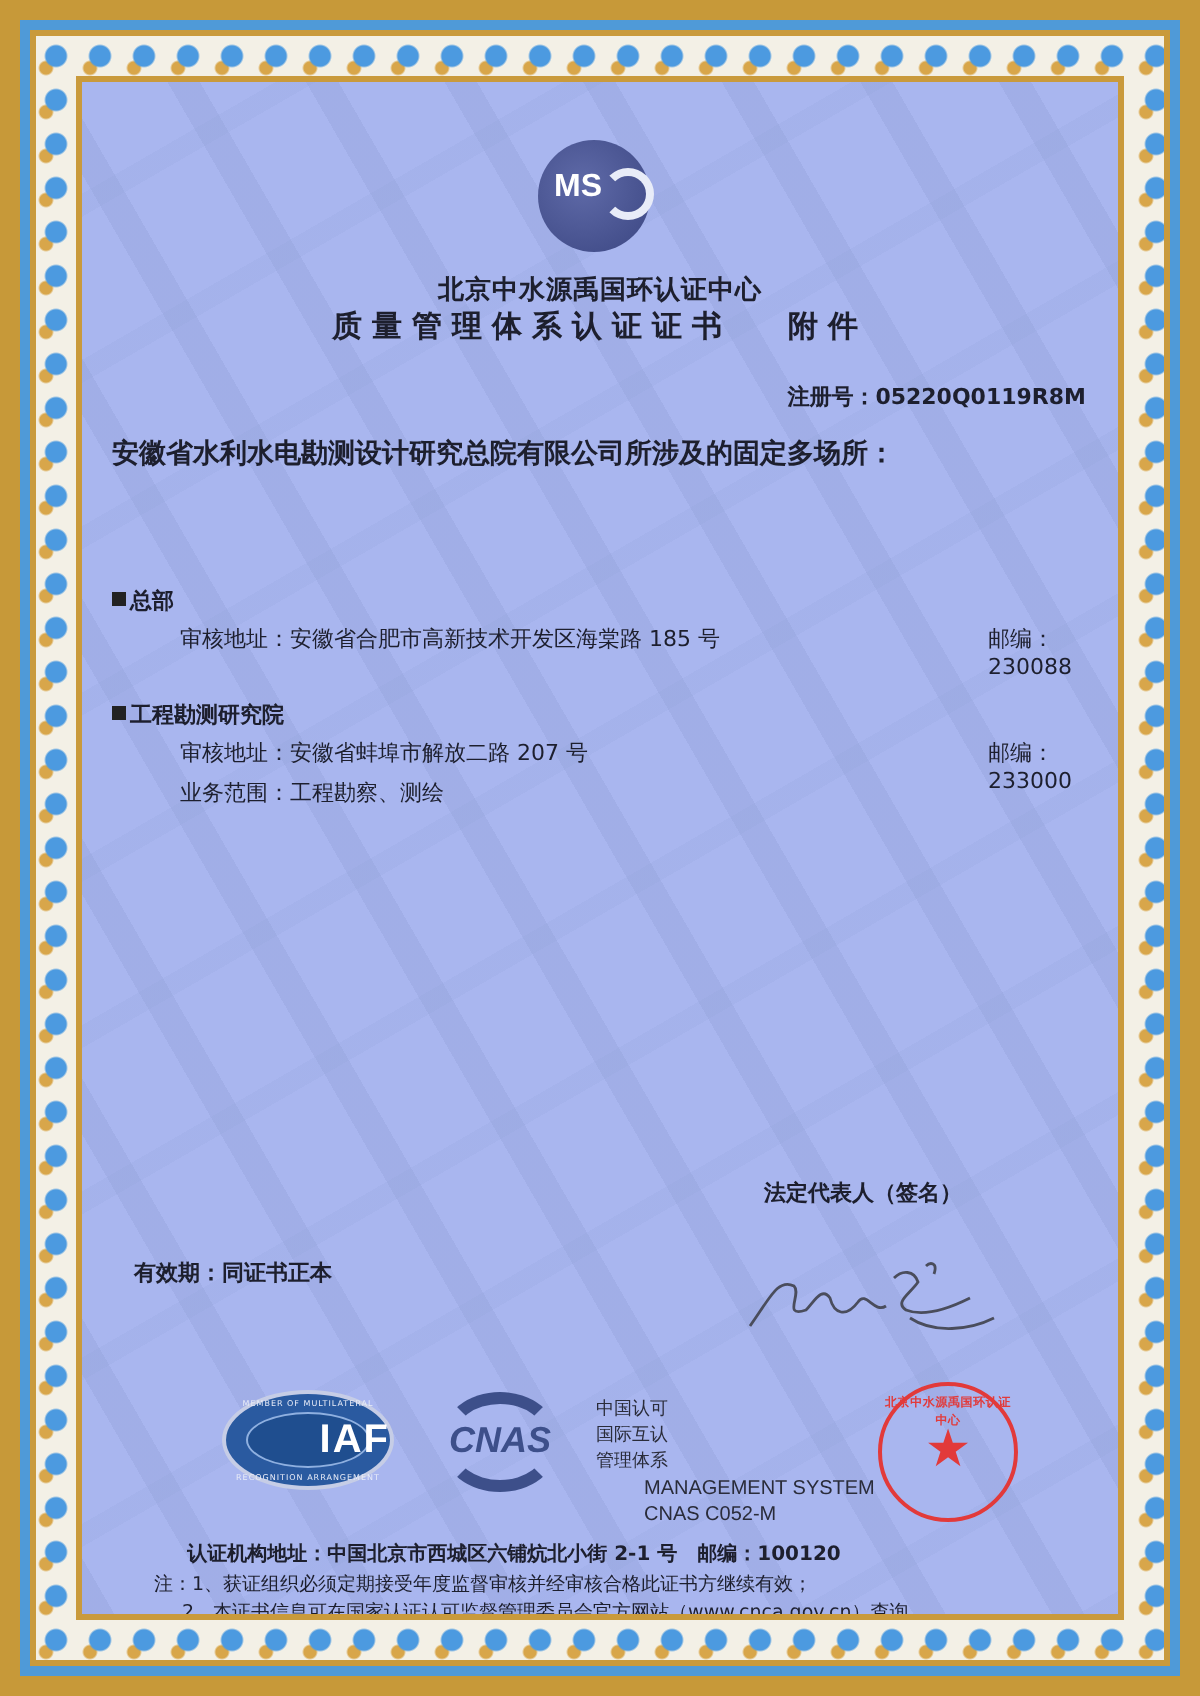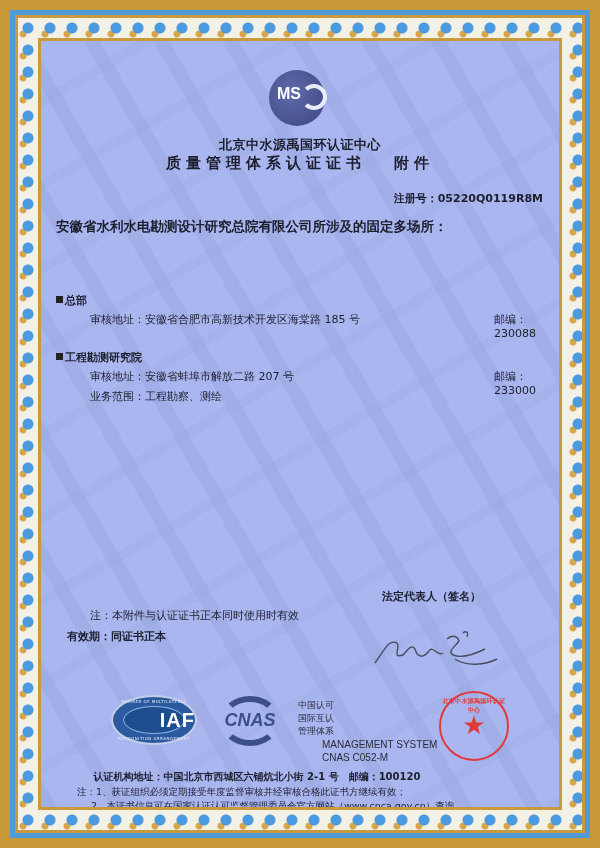--- a/index.html
+++ b/index.html
@@ -193,21 +193,20 @@
       <div class="zip" style="top:328px">
         <span>邮编：</span><span>233000</span>
       </div>
       <div class="line" style="top:348px">
         <span>业务范围：</span><span>工程勘察、测绘</span>
       </div>
 
       <div class="validity">
         <span>有效期：</span><span class="val">同证书正本</span>
       </div>
-      <div class="note1">注：本附件与认证证书正本同时使用时有效</div>
       <div class="legal">法定代表人（签名）</div>
 
       <svg class="signature" viewBox="0 0 140 44">
         <path d="M8 34 C18 20, 22 10, 30 14 C34 18, 24 30, 36 26 C40 22, 44 14, 48 20 C50 28, 56 30, 62 22 C66 16, 70 28, 76 24 M80 10 C84 6, 90 6, 92 12 C88 18, 80 22, 86 26 C96 30, 110 24, 118 20 M88 30 C100 38, 118 36, 130 30 M96 4 C98 2, 102 2, 100 8" fill="none" stroke="#4a4d5c" stroke-width="1.4"></path>
       </svg>
 
       <div class="iaf">
         <div class="ring"></div>
         <div class="top">MEMBER OF MULTILATERAL</div>
         <div class="txt">IAF</div>

